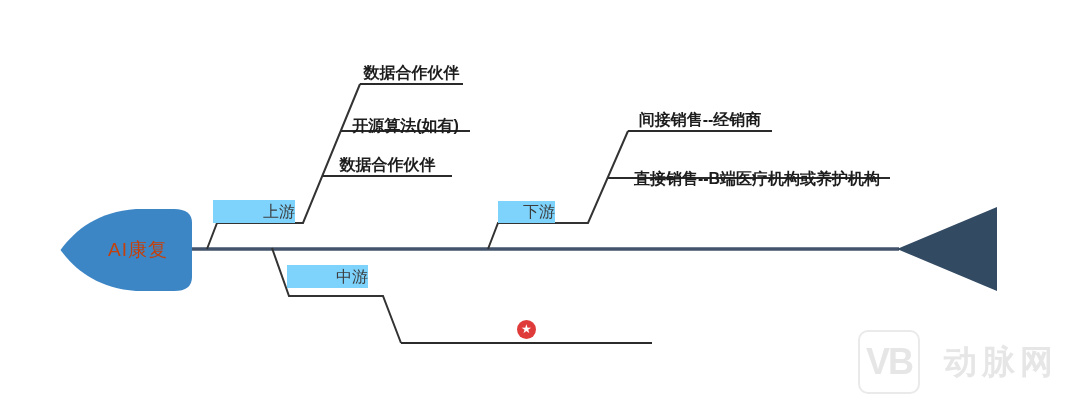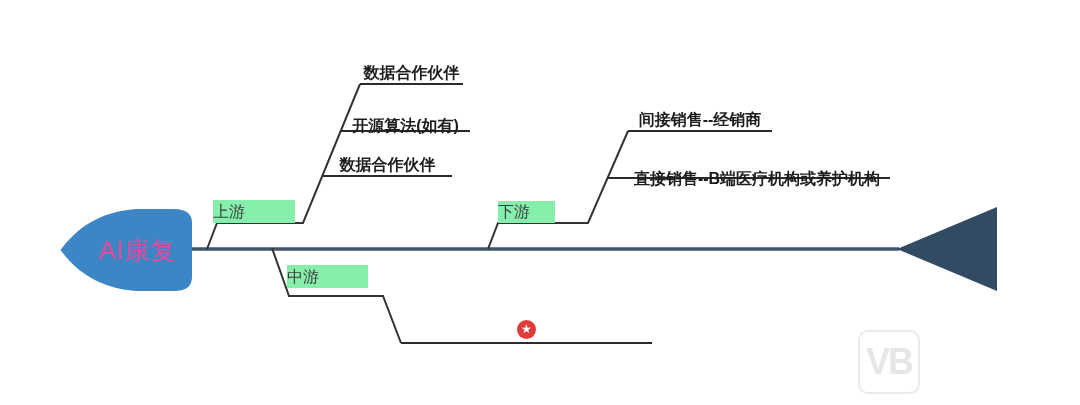--- a/index.html
+++ b/index.html
@@ -4,24 +4,24 @@
 <style>
   html,body{margin:0;padding:0;background:#fff;}
   .stage{
     position:relative;width:1080px;height:405px;background:#ffffff;overflow:hidden;
     font-family:"Liberation Sans","DejaVu Sans",sans-serif;
   }
   .stage svg{position:absolute;left:0;top:0;}
   .abs{position:absolute;}
   .head-label{
     left:78px;top:238px;width:120px;height:24px;line-height:24px;
-    text-align:center;color:#ec4899;font-size:25px;font-weight:500;letter-spacing:1px;
+    text-align:center;color:#c2410c;font-size:19px;font-weight:500;letter-spacing:1px;
   }
   .seg-tag{
-    background:#86efac;color:#3d3d3d;font-size:16px;text-align:left;
+    background:#7dd3fc;color:#3d3d3d;font-size:16px;text-align:right;
   }
   .tag-up{left:213px;top:200px;width:82px;height:23px;line-height:23px;}
   .tag-mid{left:287px;top:265px;width:81px;height:23px;line-height:23px;}
   .tag-down{left:498px;top:201px;width:57px;height:22px;line-height:22px;}
   .item{
     height:20px;line-height:20px;font-size:16px;font-weight:700;color:#1d1d1d;
     text-align:center;white-space:nowrap;
   }
   .item-up1{left:360px;top:63px;width:103px;}
   .item-up2{left:341px;top:116px;width:129px;}
@@ -89,16 +89,17 @@
   <div class="abs item item-up3">数据合作伙伴</div>
   <div class="abs item item-down2">直接销售--B端医疗机构或养护机构</div>
 
   <div class="abs item-mid">
     <span class="star-badge">★</span>
   </div>
 
   <div class="abs watermark">
     <div class="wm-logo">VB</div>
     <div class="wm-text">
+      <div class="wm-name">动脉网</div>
     </div>
   </div>
 
 </div>
 
 </body></html>

